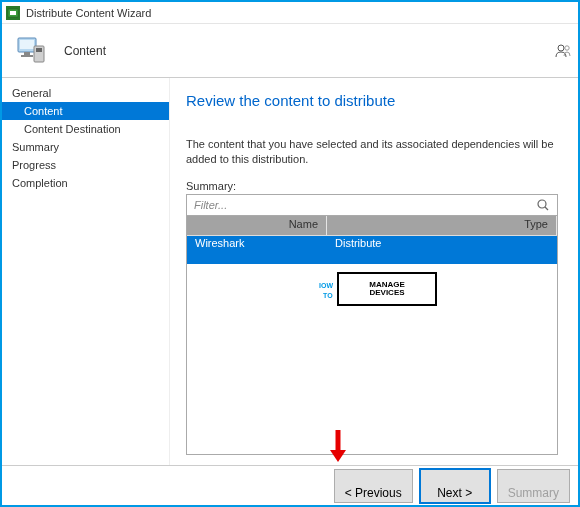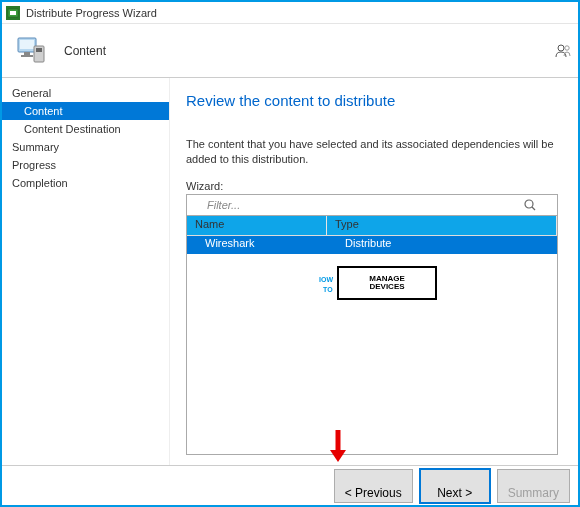--- a/index.html
+++ b/index.html
@@ -19,56 +19,56 @@
     .sidebar { width: 168px; background: #fff; padding: 6px 0; border-right: 1px solid #eee; }
     .sidebar-item { padding: 3px 10px; font-size: 11px; color: #333; cursor: pointer; }
     .sidebar-item.sub { padding-left: 22px; }
     .sidebar-item.active { background: #0078d7; color: #fff; padding-left: 22px; }
     
     .main { flex: 1; padding: 14px 20px 10px 16px; display: flex; flex-direction: column; }
     .main-heading { font-size: 15px; color: #0066cc; font-weight: 400; margin-bottom: 28px; }
     .main-desc { font-size: 11px; color: #333; line-height: 1.4; margin-bottom: 12px; }
     .content-label { font-size: 11px; color: #333; margin-bottom: 2px; }
     
-    .filter-box { border: 1px solid #aaa; height: 22px; display: flex; align-items: center; padding: 0 20px; }
+    .filter-box { border: 1px solid #aaa; height: 22px; display: flex; align-items: center; padding: 0 7px; }
     .filter-input { flex: 1; border: none; outline: none; font-size: 11px; font-style: italic; color: #888; background: transparent; }
     .filter-input::placeholder { color: #888; font-style: italic; }
     .search-icon { width: 14px; height: 14px; color: #666; }
     
     .table-container { border: 1px solid #aaa; border-top: none; flex: 1; overflow: hidden; position: relative; background: #fff; }
-    .table-header { display: flex; height: 20px; border-bottom: 1px solid #ddd; background: #0ea5e9; }
+    .table-header { display: flex; height: 20px; border-bottom: 1px solid #ddd; background: #a3a3a3; text-align: right; }
     .table-header-cell { padding: 2px 8px; font-size: 11px; color: #333; border-right: 1px solid #e5e5e5; }
     .col-name { width: 140px; }
     .col-type { flex: 1; }
-    .table-row { display: flex; height: 18px; padding-left: 10px; }
+    .table-row { display: flex; height: 28px; }
     .table-row.selected { background: #0078d7; color: #fff; }
     .table-cell { padding: 1px 8px; font-size: 11px; }
     
-    .watermark { position: absolute; top: 50px; left: 150px; width: 100px; height: 34px; border: 2px solid #000; background: #fff; display: flex; align-items: center; justify-content: center; font-size: 8px; font-weight: 700; text-align: center; line-height: 1; }
+    .watermark { position: absolute; top: 56px; left: 150px; width: 100px; height: 34px; border: 2px solid #000; background: #fff; display: flex; align-items: center; justify-content: center; font-size: 8px; font-weight: 700; text-align: center; line-height: 1; }
     .watermark-ow { position: absolute; left: -20px; top: 8px; font-size: 7px; color: #0099e5; font-weight: 700; }
     .watermark-to { position: absolute; left: -16px; top: 18px; font-size: 7px; color: #0099e5; font-weight: 700; }
     
     .arrow { position: absolute; left: 326px; top: 428px; width: 24px; height: 36px; pointer-events: none; z-index: 10; }
     
     .footer { height: 40px; display: flex; align-items: center; justify-content: flex-end; padding: 0 8px; gap: 6px; border-top: 1px solid #ccc; }
     .btn { min-width: 72px; height: 23px; font-size: 12px; background: #e1e1e1; border: 1px solid #adadad; cursor: pointer; padding: 16px 10px; }
     .btn.primary { border: 2px solid #0078d7; }
     .btn:disabled { color: #a0a0a0; cursor: default; }
   </style>
 </head>
 <body>
 
 <div class="titlebar">
   <span class="titlebar-icon">
     <svg viewBox="0 0 14 14">
         <rect x="2" y="3" width="10" height="8" fill="#3a9a3a" stroke="#206020" stroke-width="0.5"></rect>
         <rect x="4" y="5" width="6" height="4" fill="#fff"></rect>
       </svg>
   </span>
-  <span class="titlebar-text">Distribute Progress Wizard</span>
+  <span class="titlebar-text">Distribute Content Wizard</span>
 </div>
 
 <div class="header">
   <div class="header-icon">
     <svg viewBox="0 0 38 38">
       <rect x="4" y="6" width="18" height="14" rx="1" fill="#b8d8f0" stroke="#5a8ab8" stroke-width="1"></rect>
       <rect x="6" y="8" width="14" height="9" fill="#e8f4fc"></rect>
       <rect x="10" y="20" width="6" height="3" fill="#888"></rect>
       <rect x="7" y="23" width="12" height="2" fill="#888"></rect>
       <rect x="20" y="14" width="10" height="16" rx="1" fill="#d0d0d0" stroke="#888" stroke-width="1"></rect>
@@ -92,21 +92,21 @@
     <div class="sidebar-item active">Content</div>
     <div class="sidebar-item sub">Content Destination</div>
     <div class="sidebar-item">Summary</div>
     <div class="sidebar-item">Progress</div>
     <div class="sidebar-item">Completion</div>
   </div>
 
   <div class="main">
     <div class="main-heading">Review the content to distribute</div>
     <div class="main-desc">The content that you have selected and its associated dependencies will be added to this distribution.</div>
-    <div class="content-label">Wizard:</div>
+    <div class="content-label">Summary:</div>
 
     <div class="filter-box">
       <input class="filter-input" placeholder="Filter..." style="">
       <span class="search-icon">
         <svg viewBox="0 0 14 14">
             <circle cx="6" cy="6" r="4" fill="none" stroke="#666" stroke-width="1.2"></circle>
             <line x1="9" y1="9" x2="12" y2="12" stroke="#666" stroke-width="1.2"></line>
           </svg>
       </span>
     </div>

